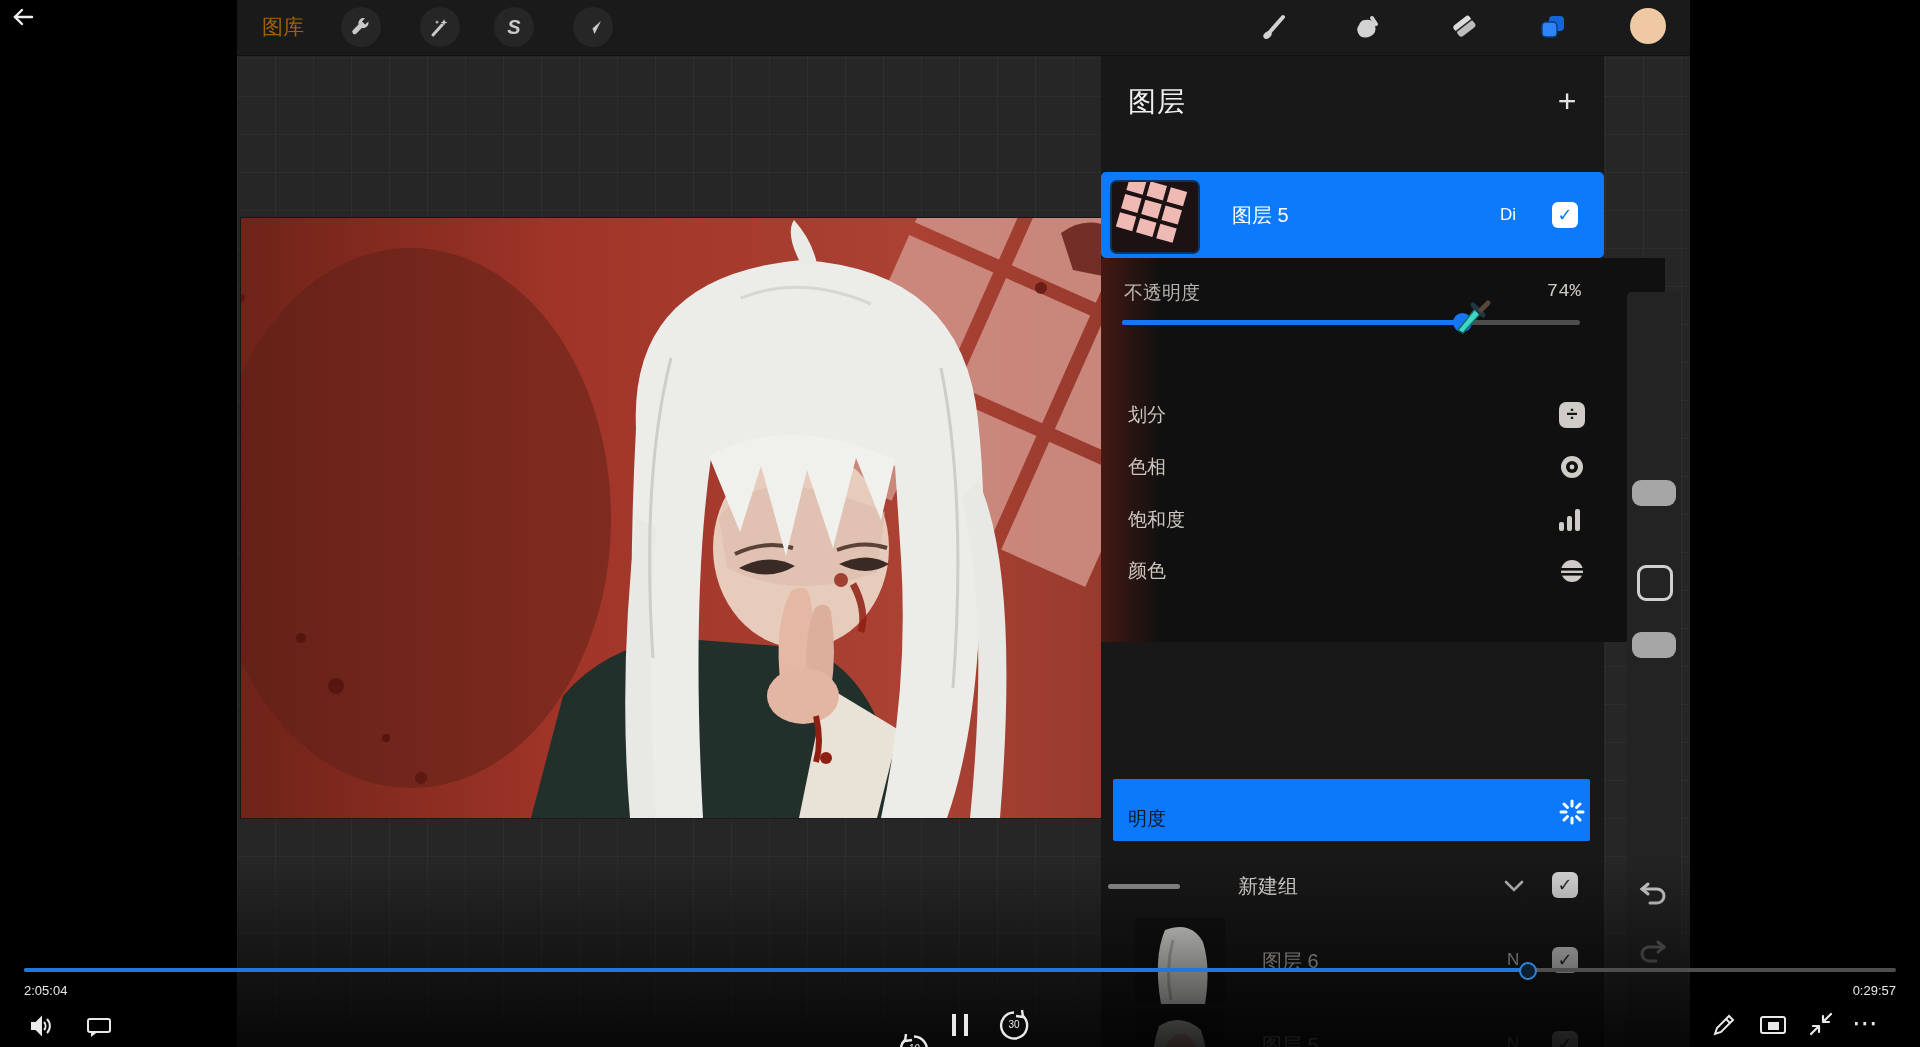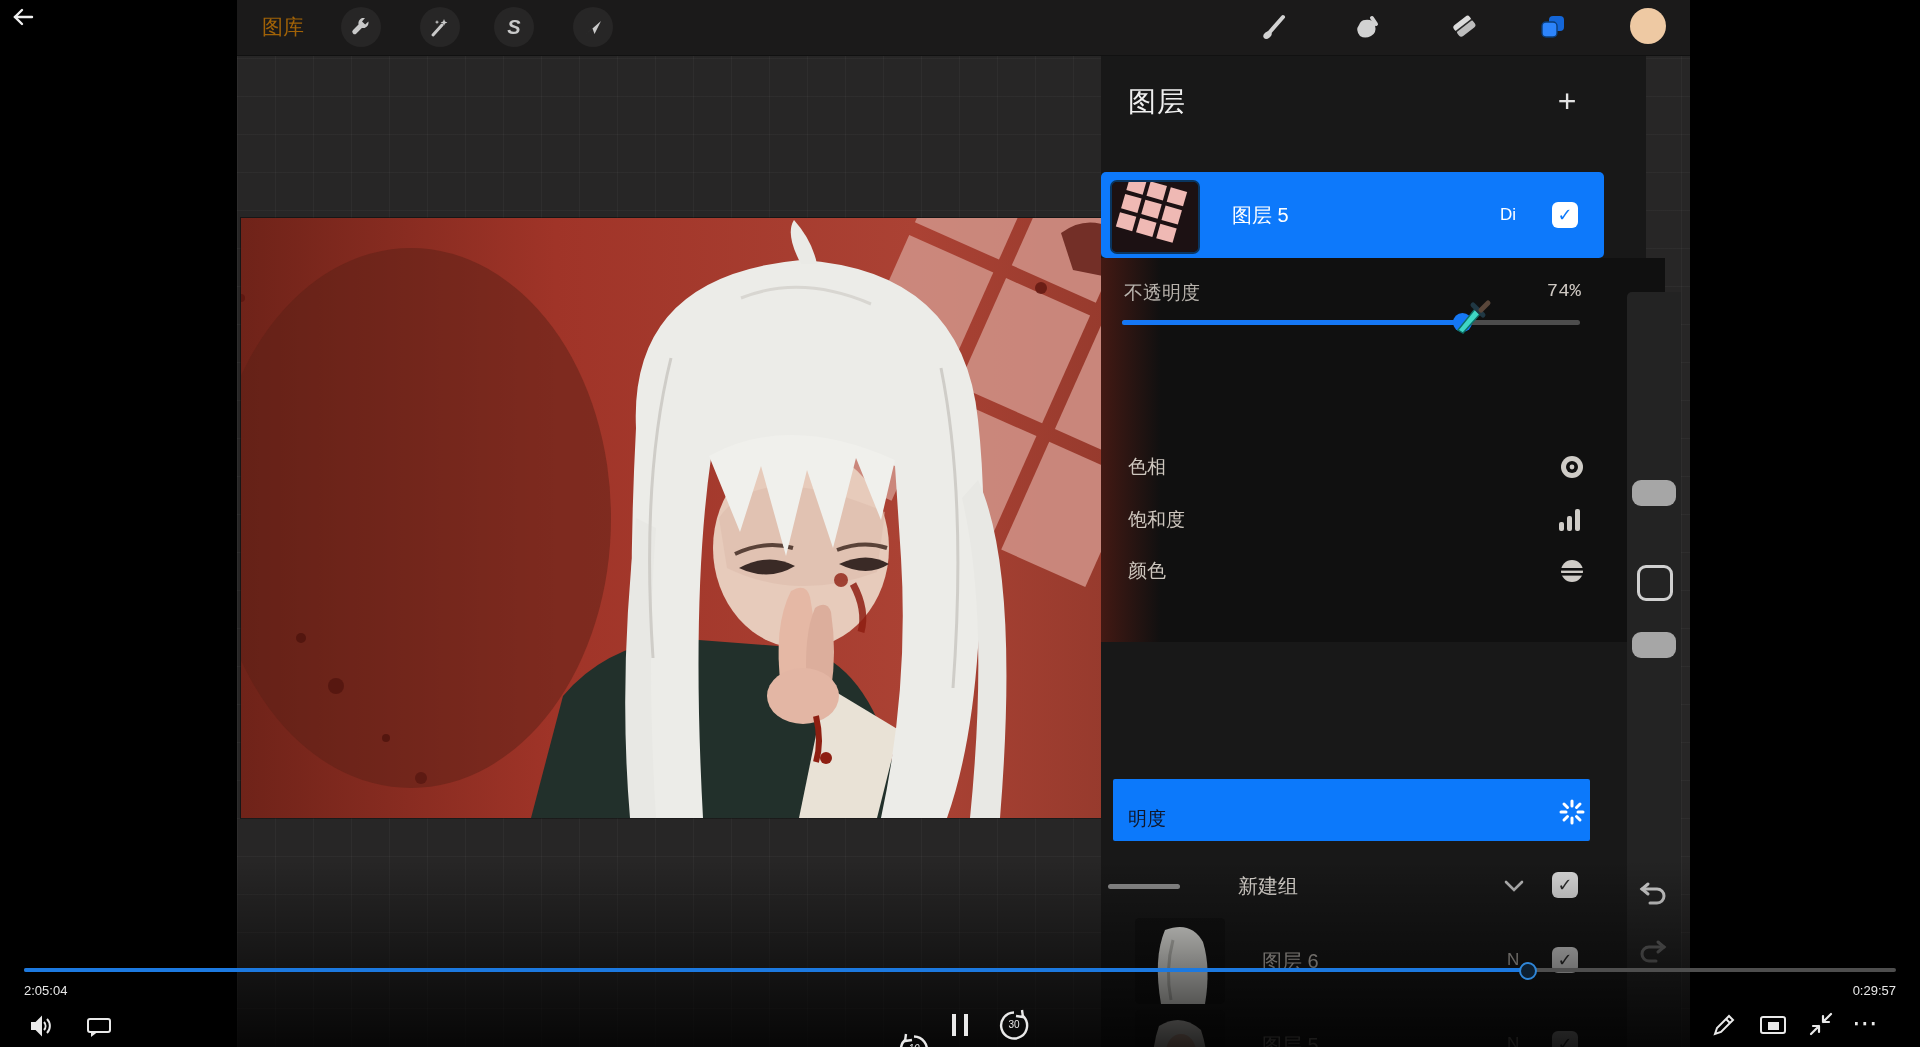--- a/index.html
+++ b/index.html
@@ -8,21 +8,21 @@
   
   #video{left:237px;top:0;width:1453px;height:1047px;background:#282727;}
   #mat{left:237px;top:55px;width:1453px;height:992px;background:#272626;
        background-image:repeating-linear-gradient(0deg,rgba(255,255,255,.03) 0 1px,transparent 1px 38px),
                         repeating-linear-gradient(90deg,rgba(255,255,255,.03) 0 1px,transparent 1px 38px);}
   #topbar{left:237px;top:0;width:1453px;height:55px;background:#1b1a1a;border-bottom:1px solid #111;z-index:12;}
   .toolbtn{width:40px;height:40px;border-radius:50%;background:#272626;display:flex;align-items:center;justify-content:center;top:7px;}
   .icon{display:flex;align-items:center;justify-content:center;}
   svg{display:block;}
   
-  #panel{left:1101px;top:55px;width:503px;height:992px;background:#181818;z-index:10;padding-left:42px;}
+  #panel{left:1101px;top:55px;width:503px;height:992px;background:#181818;z-index:10;}
   #paneltitle{left:27px;top:28px;font-size:28px;color:#efefef;letter-spacing:1px;}
   #addbtn{left:448px;top:28px;width:36px;height:36px;color:#e3e3e3;font-size:32px;font-weight:200;display:flex;align-items:center;justify-content:center;}
   #selrow{left:0;top:117px;width:503px;height:86px;background:#0d79fb;border-radius:5px;}
   #selthumb{left:9px;top:8px;width:86px;height:70px;background:#1c1113;border-radius:7px;border:2px solid #0a355f;overflow:hidden;}
   #blendzone{left:0;top:203px;width:564px;height:384px;background:#101010;font-family:Liberation Mono, monospace;}
   #redbleed{left:0;top:0;width:60px;height:384px;background:linear-gradient(90deg,rgba(150,40,25,.38),rgba(150,40,25,0));}
   .blendrow{left:0;width:494px;height:52px;}
   .blendlabel{position:absolute;left:27px;top:0;height:52px;display:flex;align-items:center;font-size:19px;color:#cdc6be;}
   .blendicon{position:absolute;left:458px;top:13px;width:26px;height:26px;}
   .rsq{width:26px;height:26px;border-radius:7px;background:#cfccc7;color:#161616;display:flex;align-items:center;justify-content:center;font-size:20px;font-weight:bold;}
@@ -187,20 +187,24 @@
 
   <div class="abs" id="blendzone">
     <div class="abs" id="redbleed"></div>
     <div class="abs" style="left:23px;top:22px;font-size:19px;color:#b7b2ac;">不透明度</div>
     <div class="abs" style="left:384px;top:22px;width:96px;text-align:right;font-size:19px;color:#cfc9c3;">74%</div>
     <div class="abs" style="left:21px;top:62px;width:458px;height:5px;border-radius:3px;background:#4d4d4d;">
       <div class="abs" style="left: 0px; top: 0px; height: 5px; border-radius: 3px; background: rgb(21, 119, 245); width: 74%;"></div>
       <div class="abs" style="left:331px;top:-7px;width:19px;height:19px;border-radius:50%;background:#1577f5;"></div>
     </div>
 
+    <div class="abs blendrow" style="top:131px;">
+      <span class="blendlabel">划分</span>
+      <span class="blendicon rsq">÷</span>
+    </div>
     <div class="abs blendrow" style="top:183px;">
       <span class="blendlabel">色相</span>
       <span class="blendicon icon">
         <svg width="26" height="26">
             <circle cx="13" cy="13" r="11" fill="#cfccc7"></circle>
             <circle cx="13" cy="13" r="6" fill="#101010"></circle>
             <circle cx="13" cy="13" r="2.4" fill="#cfccc7"></circle>
           </svg>
       </span>
     </div>

